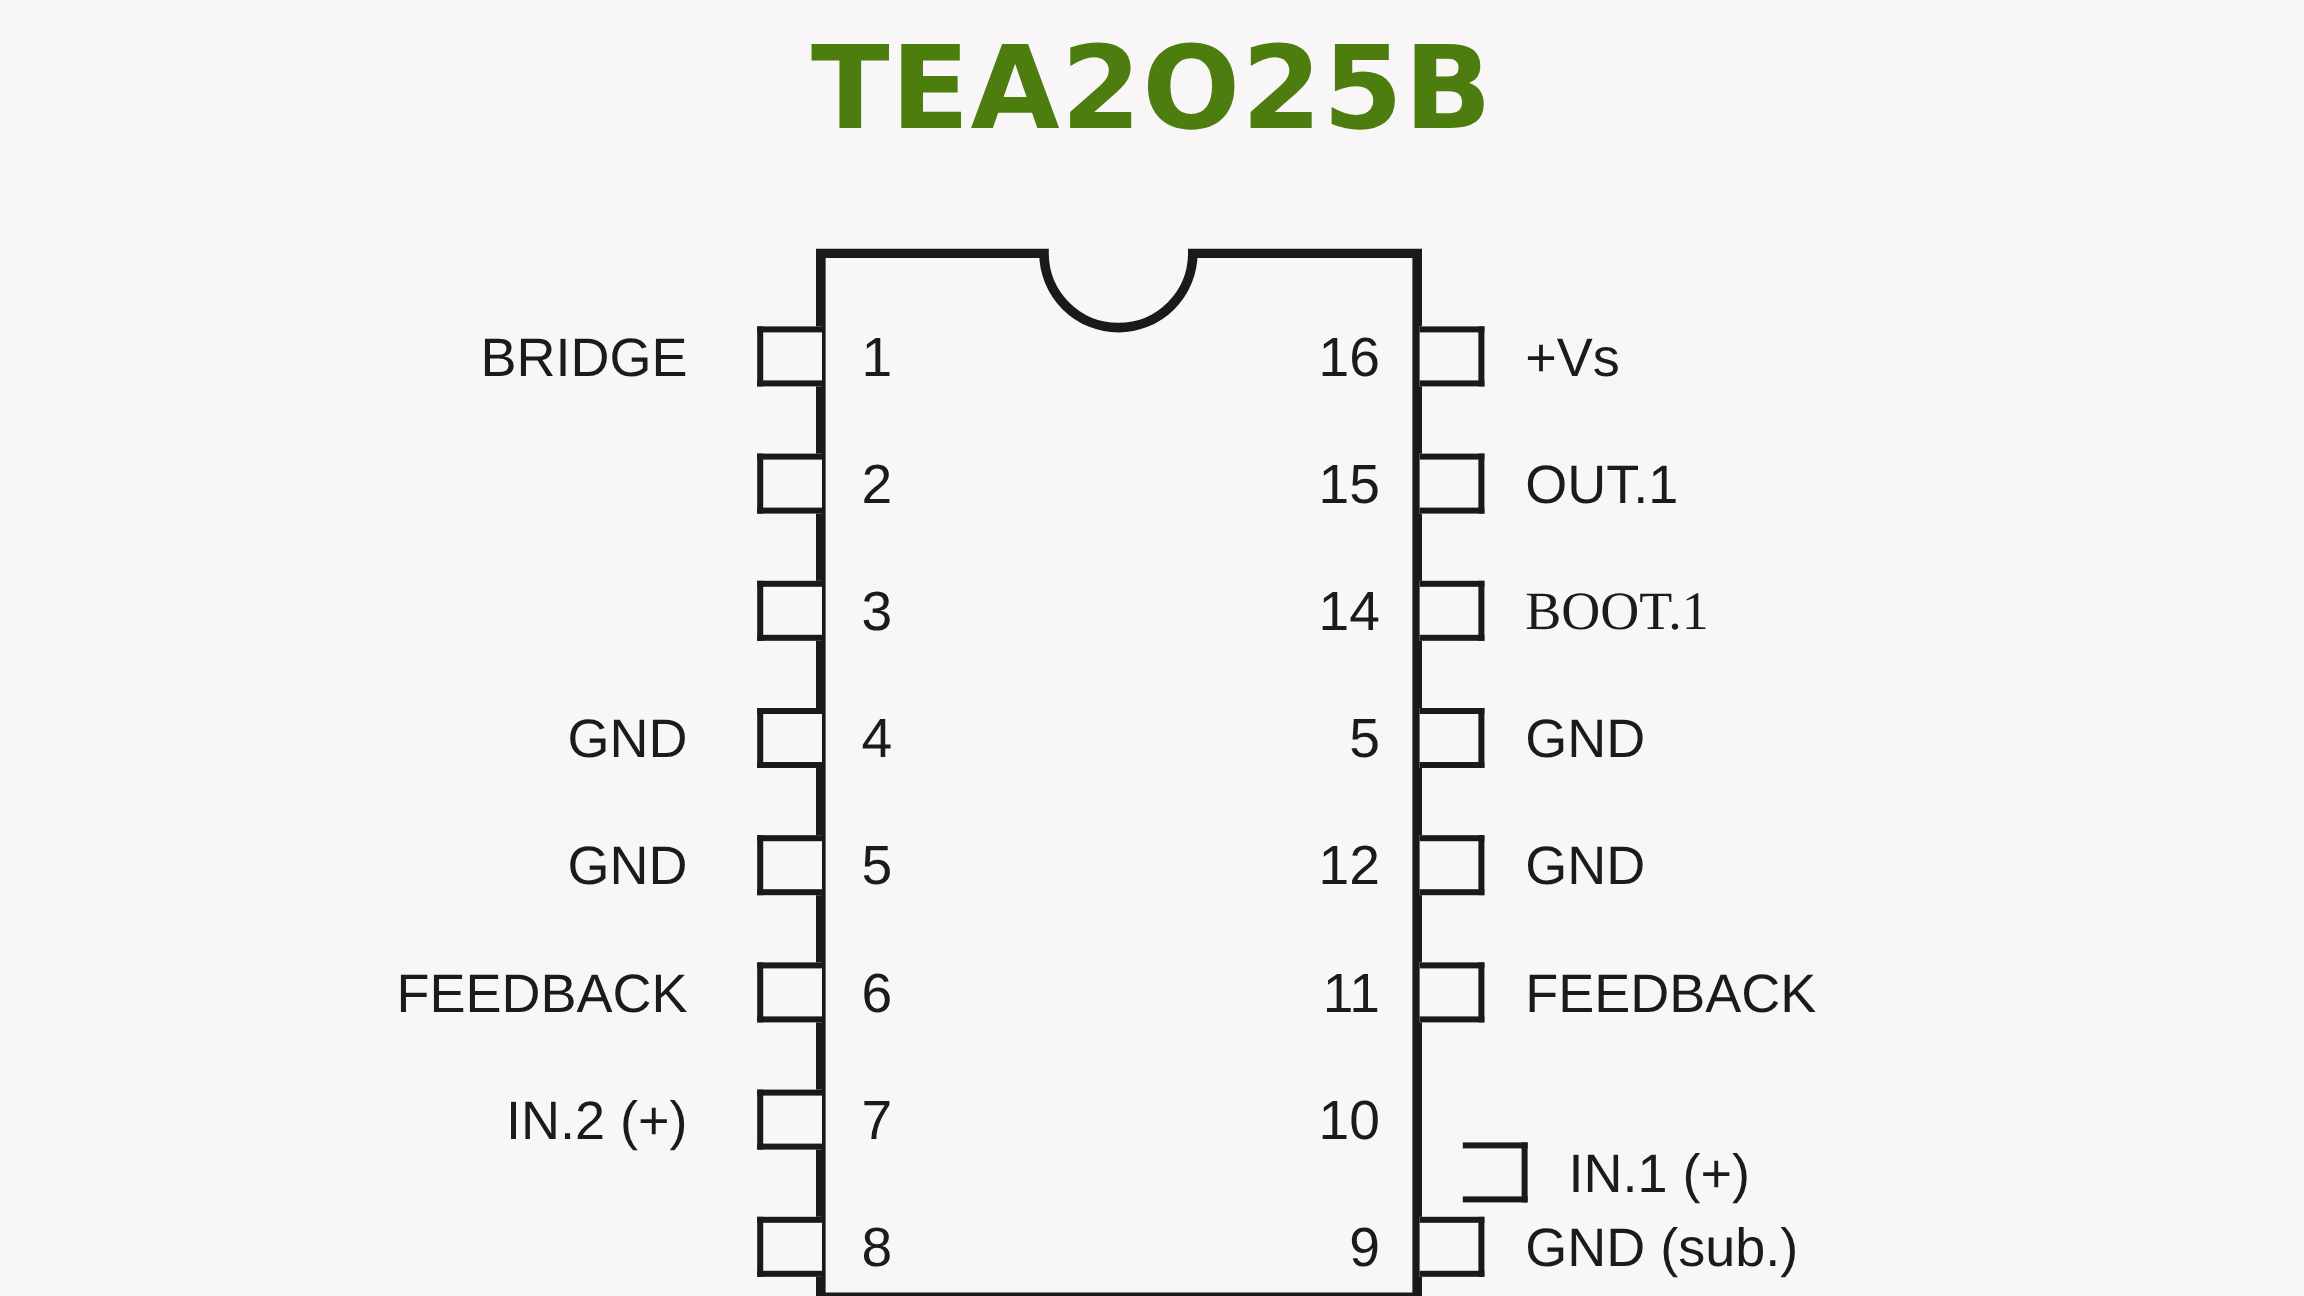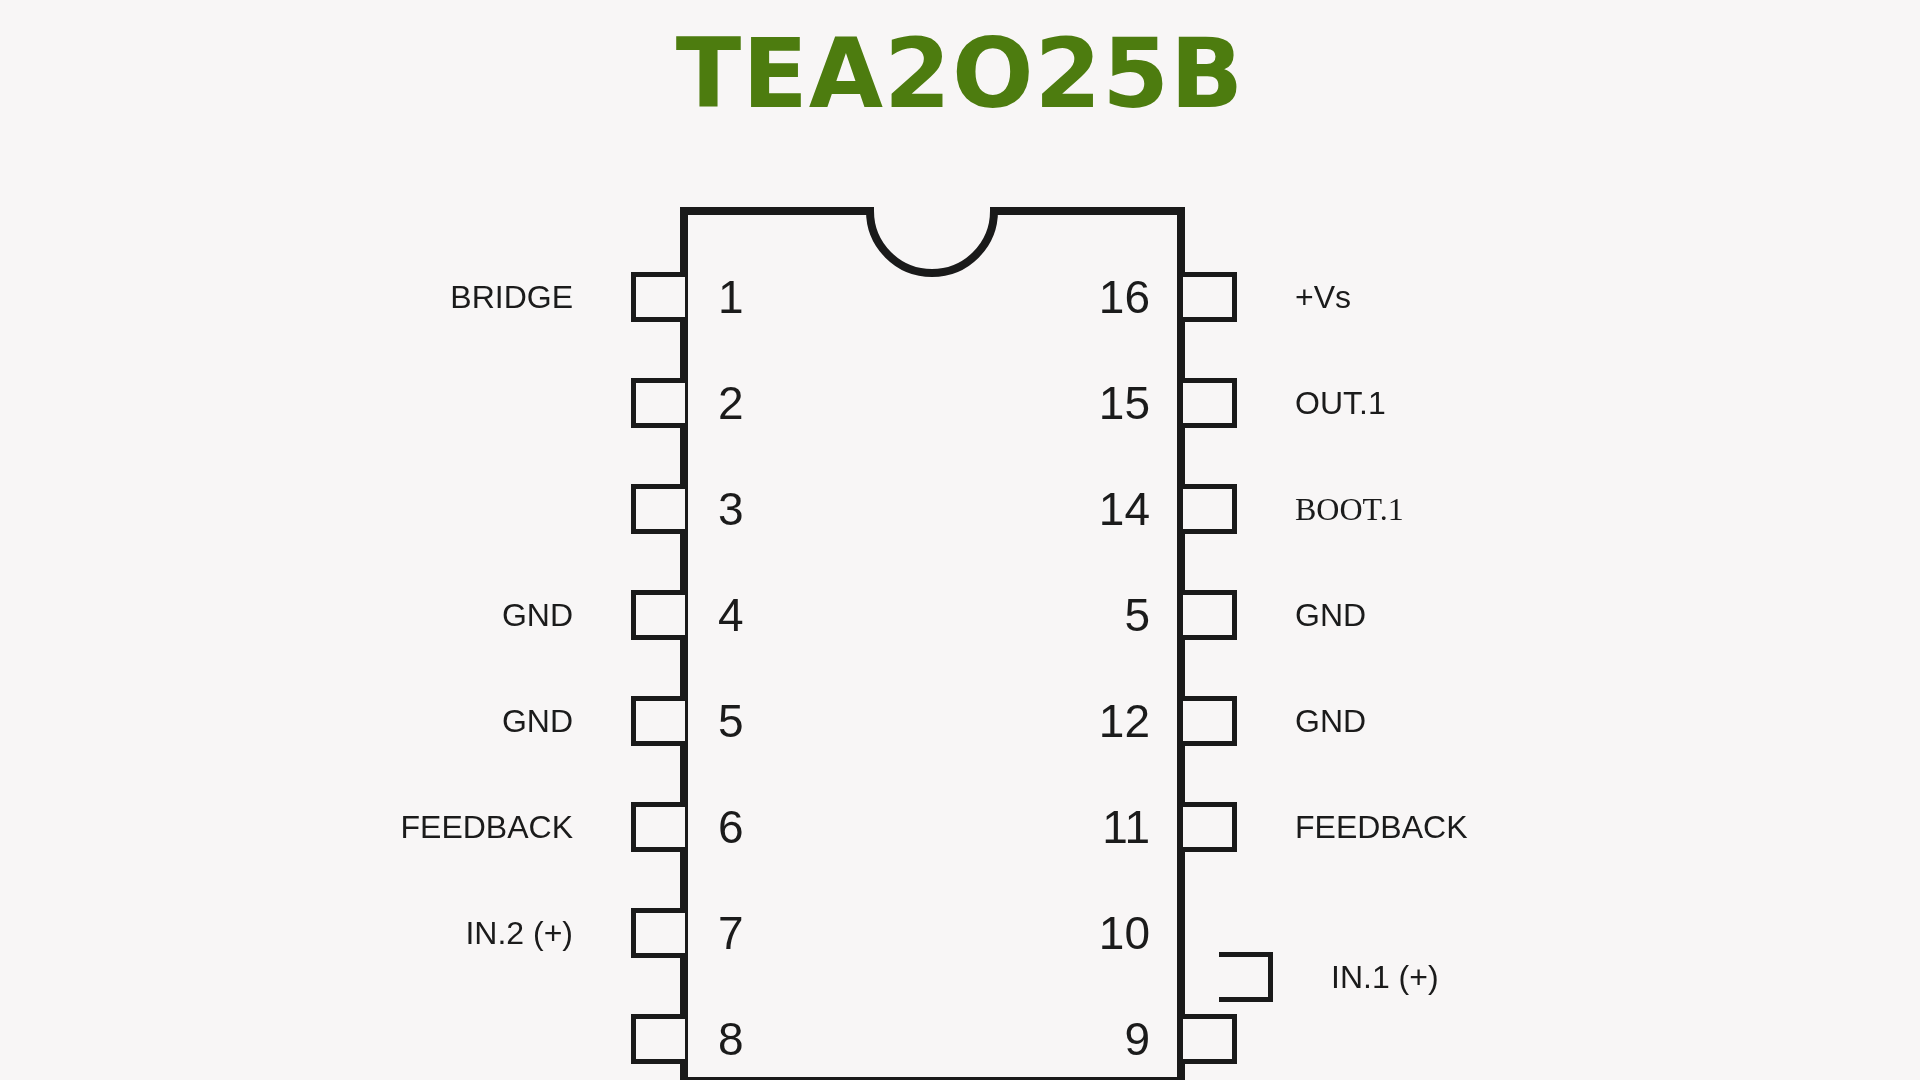--- a/index.html
+++ b/index.html
@@ -57,27 +57,27 @@
     position: absolute;
     height: 64px;
     display: flex;
     align-items: center;
   }
   .pin-row.left  { left: 140px;  width: 545px; justify-content: flex-end; }
   .pin-row.right { left: 1183px; width: 640px; justify-content: flex-start; }
 
   
   .pin-label {
-    font-size: 32px;
+    font-size: 45px;
     color: #1b1b1b;
     white-space: nowrap;
     line-height: 1;
   }
   .pin-row.left  .pin-label { text-align: right; padding-right: 112px; }
-  .pin-row.right .pin-label { text-align: left;  padding-left: 112px; }
+  .pin-row.right .pin-label { text-align: left;  padding-left: 88px; }
 
   
   .lead {
     position: absolute;
     width: 54px;
     height: 50px;
     border: 5px solid #1a1a1a;
     background: #f8f6f6;
     box-sizing: border-box;
   }
@@ -184,18 +184,19 @@
           <div class="pin-label">FEEDBACK</div>
         </div>
         <div class="pin-num right" style="top: 795px;">11</div>
         <div class="pin-row right" style="top: 945px; margin-left: 36px;">
           <div class="lead"></div>
           <div class="pin-label">IN.1 (+)</div>
         </div>
         <div class="pin-num right" style="top: 901px;">10</div>
         <div class="pin-row right" style="top: 1007px;">
           <div class="lead"></div>
+          <div class="pin-label">GND (sub.)</div>
         </div>
         <div class="pin-num right" style="top: 1007px;">9</div>
       </div>
 
   </div>
 </div>
 
 </body></html>

